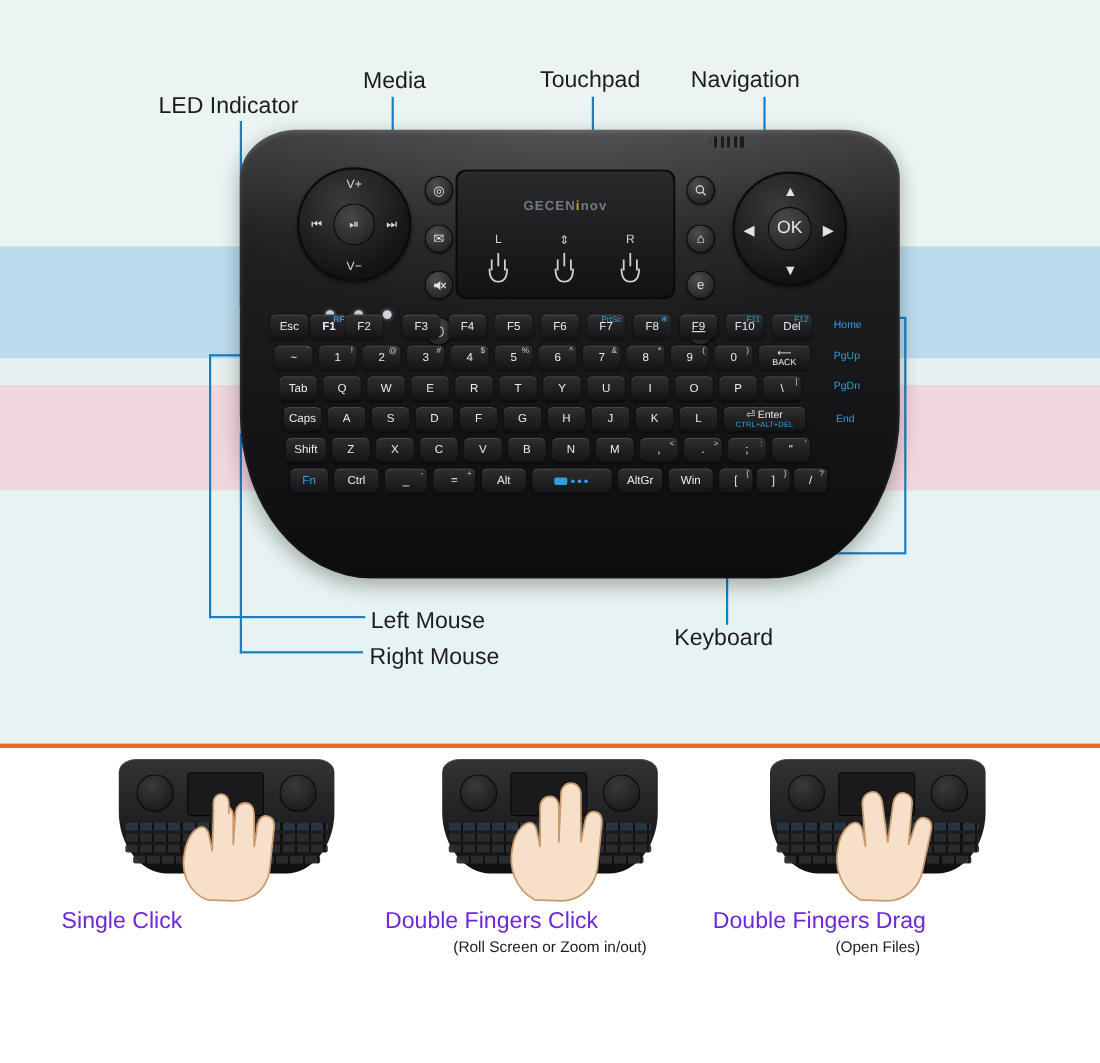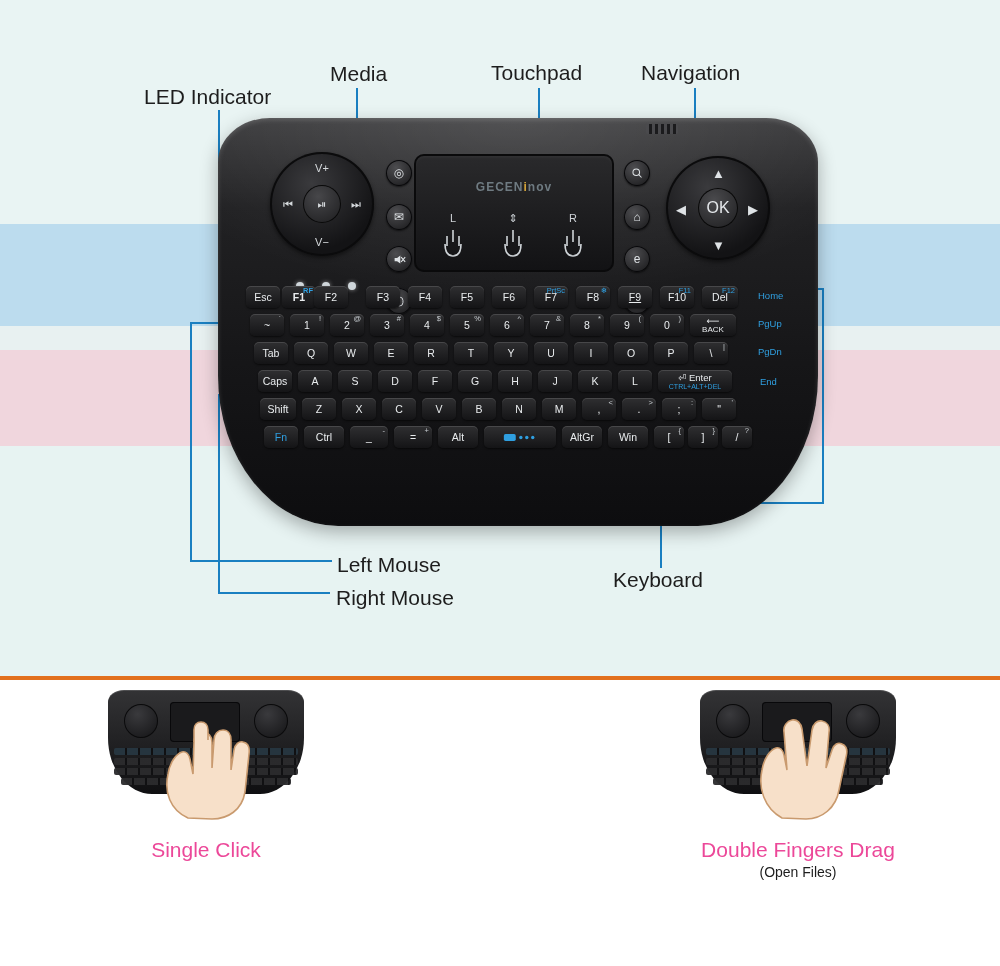--- a/index.html
+++ b/index.html
@@ -94,37 +94,37 @@
     box-shadow:inset 0 1px 0 rgba(255,255,255,.14);}
   .mini-pad{position:absolute;left:62px;top:12px;width:70px;height:40px;background:#1a1a1c;border-radius:4px;box-shadow:inset 0 0 0 1px #08080a;}
   .mini-ring{position:absolute;top:14px;width:34px;height:34px;border-radius:50%;background:radial-gradient(circle at 40% 30%,#3a3a3d,#121214);box-shadow:inset 0 0 0 1px #0a0a0b;}
   .mini-ring.l{left:16px;}
   .mini-ring.r{left:146px;}
   .mini-keyrow{position:absolute;left:6px;width:184px;height:7px;
     background:repeating-linear-gradient(90deg,#2b2b2d 0 11px, #101012 11px 13px);border-radius:2px;opacity:.95;}
   .mini-fnrow{position:absolute;left:6px;width:184px;height:7px;
     background:repeating-linear-gradient(90deg,#26353f 0 11px, #101012 11px 13px);border-radius:2px;}
   .hand{position:absolute;}
-  .demo-cap{text-align:center;font-size:21px;color:#ec4899;margin-top:18px;}
+  .demo-cap{text-align:left;font-size:21px;color:#6d28d9;margin-top:6px;}
   .demo-sub{text-align:center;font-size:14px;color:#1d1d1d;margin-top:2px;}
 </style>
 </head>
 <body>
 
 <div id="top-panel">
   <div class="band" id="band-top"></div>
   <div class="band" id="band-blue"></div>
   <div class="band" id="band-mid"></div>
   <div class="band" id="band-pink"></div>
   <div class="band" id="band-bottom"></div>
 
   <div class="callout-label" style="left:144px;top:85px;">LED Indicator</div>
   <div class="callout-label" style="left:330px;top:62px;">Media</div>
   <div class="callout-label" style="left:491px;top:61px;">Touchpad</div>
-  <div class="callout-label" style="left:641px;top:61px;">Navigation</div>
+  <div class="callout-label" style="left:628px;top:61px;">Navigation</div>
   <div class="callout-label" style="left:337px;top:553px;">Left Mouse</div>
   <div class="callout-label" style="left:336px;top:586px;">Right Mouse</div>
   <div class="callout-label" style="left:613px;top:568px;">Keyboard</div>
 
   <div class="callout-line" style="left:218px;top:110px;width:2px;height:168px;"></div>
   <div class="callout-line" style="left:218px;top:276px;width:80px;height:2px;"></div>
 
   <div class="callout-box" style="left:290px;top:160px;width:104px;height:124px;"></div>
   <div class="callout-line" style="left:356px;top:88px;width:2px;height:72px;"></div>
 
@@ -411,20 +411,37 @@
       <div class="mini-keyrow" style="top:88px;width:170px;left:13px;"></div>
       <svg class="hand" style="left:42px;top:28px;" width="110" height="102" viewBox="0 0 110 102">
         <path d="M38 100 C20 92 14 74 18 56 C20 44 26 36 32 34 C36 33 39 36 40 41 L43 56 L44 24 C44 18 48 14 53 14 C58 14 62 18 62 24 L62 50 L64 22 C64 16 68 12 73 12 C78 12 81 16 81 22 L81 52 L84 32 C85 26 89 23 93 24 C98 25 100 29 99 36 L95 74 C92 92 78 101 62 101 Z" fill="#f7e0c9" stroke="#c99a6e" stroke-width="1.6"></path>
         <path d="M44 24 L44 12 C44 7 47 4 51 4 C55 4 58 7 58 12 L58 22" fill="#f7e0c9" stroke="#c99a6e" stroke-width="1.6"></path>
       </svg>
     </div>
     <div class="demo-cap">Single Click</div>
     <div class="demo-sub"></div>
   </div>
 
+  <div class="demo" style="left:350px;top:10px;">
+    <div class="demo-img">
+      <div class="mini-kb"></div>
+      <div class="mini-pad"></div>
+      <div class="mini-ring l"></div>
+      <div class="mini-ring r"></div>
+      <div class="mini-fnrow" style="top:58px;"></div>
+      <div class="mini-keyrow" style="top:68px;"></div>
+      <div class="mini-keyrow" style="top:78px;"></div>
+      <div class="mini-keyrow" style="top:88px;width:170px;left:13px;"></div>
+      <svg class="hand" style="left:44px;top:18px;" width="110" height="112" viewBox="0 0 110 112">
+        <path d="M40 110 C22 100 16 80 20 62 C22 50 28 42 34 40 C38 39 41 42 42 47 L45 62 L45 26 C45 20 49 16 54 16 C59 16 62 20 62 26 L62 58 L64 14 C64 8 68 4 73 4 C78 4 82 8 82 14 L82 58 L86 38 C87 32 91 29 95 30 C100 31 102 35 101 42 L97 82 C94 100 80 111 64 111 Z" fill="#f7e0c9" stroke="#c99a6e" stroke-width="1.6"></path>
+      </svg>
+    </div>
+    <div class="demo-cap">Double Fingers Click</div>
+    <div class="demo-sub">(Roll Screen or Zoom in/out)</div>
+  </div>
 
   <div class="demo" style="left:648px;top:10px;">
     <div class="demo-img">
       <div class="mini-kb"></div>
       <div class="mini-pad"></div>
       <div class="mini-ring l"></div>
       <div class="mini-ring r"></div>
       <div class="mini-fnrow" style="top:58px;"></div>
       <div class="mini-keyrow" style="top:68px;"></div>
       <div class="mini-keyrow" style="top:78px;"></div>

